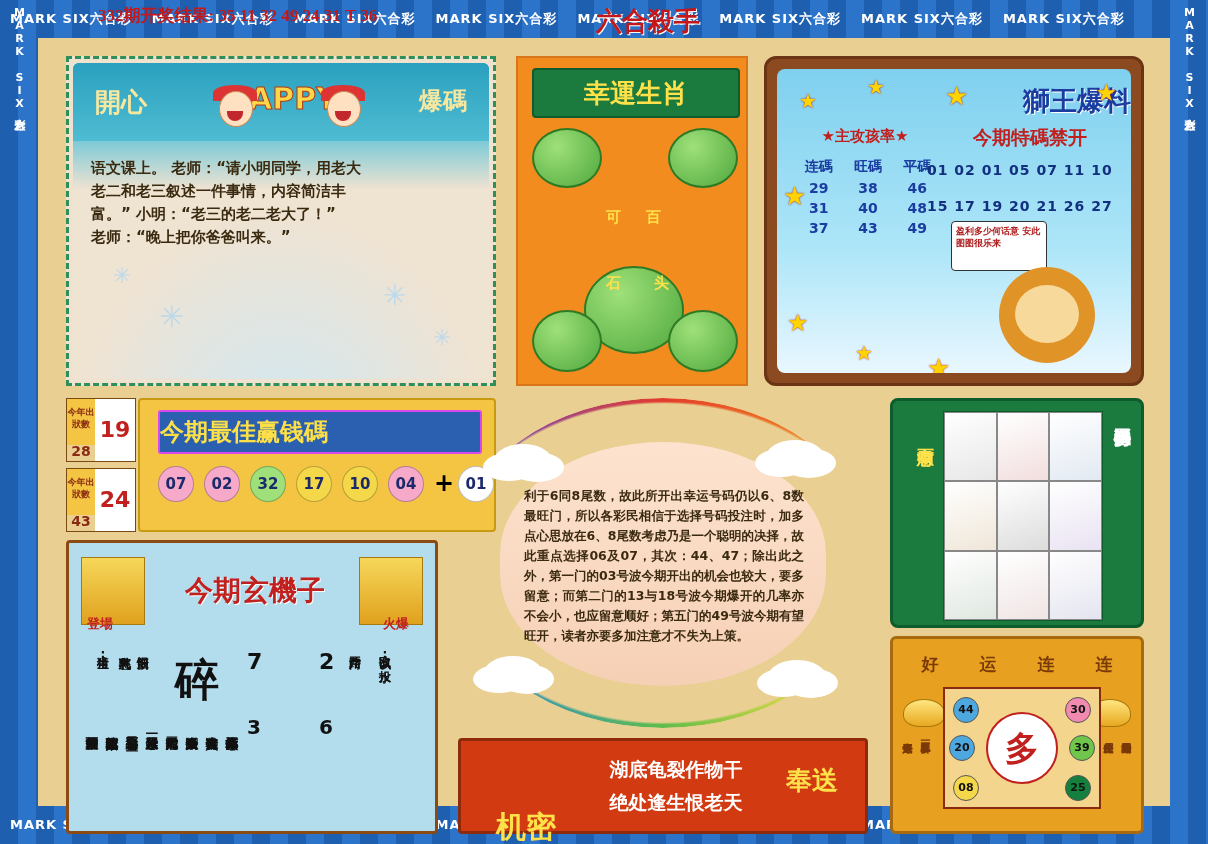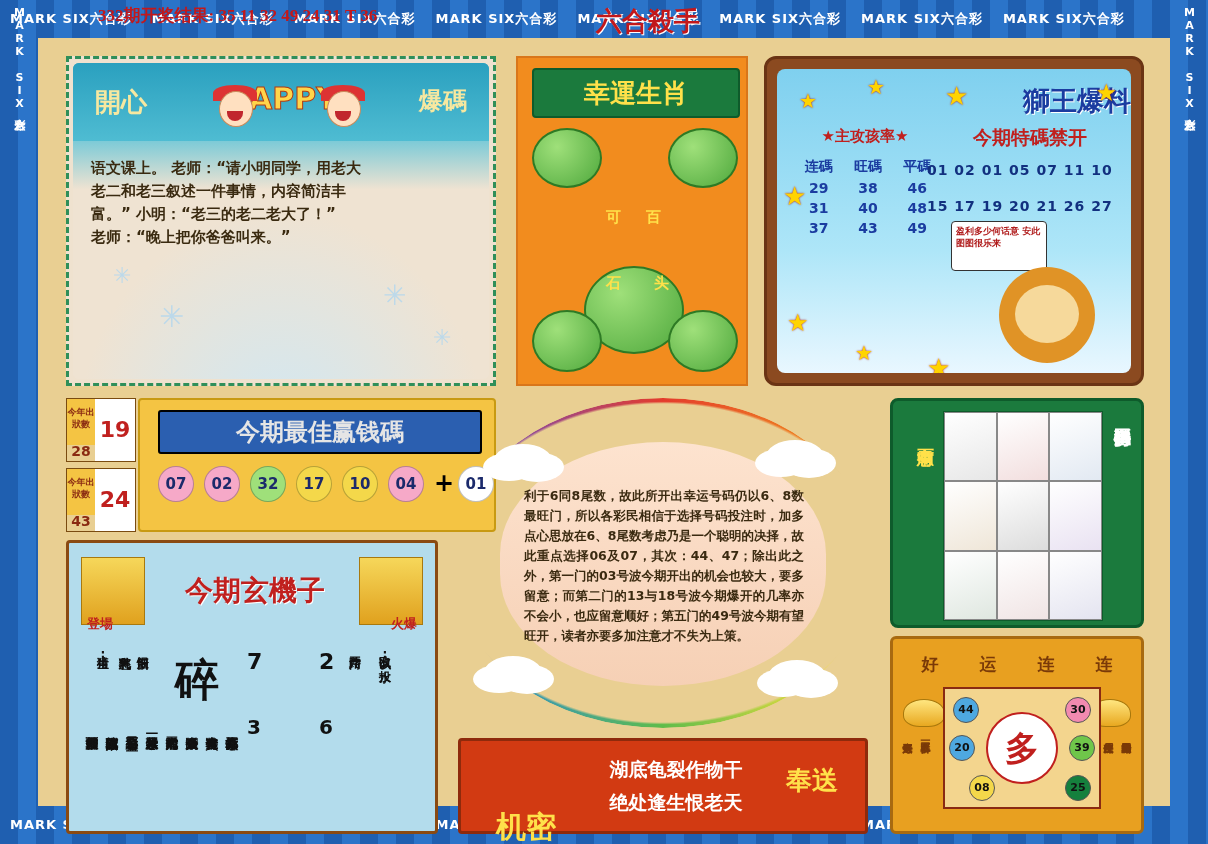--- a/index.html
+++ b/index.html
@@ -60,22 +60,22 @@
   .lion-cols td{padding:1px 6px;text-align:center;}
   .lion-nums{position:absolute;right:8px;top:88px;width:196px;color:#12307f;font-size:14px;font-weight:bold;line-height:26px;letter-spacing:1px;}
   .bubble{position:absolute;right:84px;top:152px;width:86px;height:42px;background:#fff;border:1px solid #333;border-radius:4px;
      font-size:9px;color:#b01b1b;line-height:12px;padding:3px 4px;font-weight:bold;}
   .star{position:absolute;color:#ffd400;font-size:20px;text-shadow:0 0 2px #a00;}
   .lion-body{position:absolute;right:14px;bottom:2px;width:118px;height:104px;}
   .lion-mane{position:absolute;left:0;top:0;width:96px;height:96px;border-radius:50%;background:#e09326;}
   .lion-face{position:absolute;left:16px;top:18px;width:64px;height:58px;border-radius:50%;background:#f6d99b;}
   
   .best{left:100px;top:360px;width:358px;height:134px;background:#f4c443;border:2px solid #c89a12;border-radius:4px;}
-  .best-title{position:absolute;left:18px;top:10px;width:320px;height:40px;background:#2b5fb0;border:2px solid #000000;border-radius:3px;
-     color:#e5e5e5;font-size:24px;font-weight:bold;text-align:center;line-height:40px;}
+  .best-title{position:absolute;left:18px;top:10px;width:320px;height:40px;background:#2b5fb0;border:2px solid #d946ef;border-radius:3px;
+     color:#fde047;font-size:24px;font-weight:bold;line-height:40px;}
   .ball{position:absolute;top:66px;width:34px;height:34px;border-radius:50%;color:#1b2a6b;font-size:15px;font-weight:bold;
      text-align:center;line-height:34px;border:1px solid rgba(0,0,0,.25);}
   .plus{position:absolute;top:66px;color:#000;font-size:24px;font-weight:bold;line-height:34px;}
   .sidebox{left:28px;top:360px;width:68px;height:134px;}
   .sb-cell{position:absolute;left:0;width:68px;height:62px;border:1px solid #7a4b10;}
   .sb-lab{position:absolute;left:0;top:0;width:28px;height:46px;background:#f4c443;color:#8a2a12;font-size:9px;
      text-align:center;line-height:12px;padding-top:8px;box-sizing:border-box;font-weight:bold;font-family:Liberation Mono, monospace;}
   .sb-n1{position:absolute;left:0;bottom:2px;width:28px;text-align:center;color:#8a2a12;font-size:14px;font-weight:bold;}
   .sb-n2{position:absolute;left:28px;top:0;width:40px;height:62px;background:#fff;color:#c0201e;font-size:22px;font-weight:bold;
      text-align:center;line-height:62px;}
@@ -301,21 +301,21 @@
       <div class="ball" style="left:248px;background:#f6a9c8">04</div>
       <div class="plus" style="left:294px">+</div>
       <div class="ball" style="left:318px;background:#ffffff">01</div>
     </div>
 
     <div class="abs xuan">
       <div class="ribbon" style="left:12px"></div>
       <div class="ribbon" style="right:12px"></div>
       <div class="xuan-title">今期玄機子</div>
       <div class="xuan-badge" style="left:18px">登場</div>
-      <div class="xuan-badge" style="right:18px">火爆</div>
+      <div class="xuan-badge" style="right:26px">火爆</div>
       <div class="big-char">碎</div>
       <div class="num7">7</div>
       <div class="num2">2</div>
       <div class="num3">3</div>
       <div class="num6">6</div>
       <div class="vcol" style="left:26px;top:104px;height:92px">猜生肖:</div>
       <div class="vcol" style="left:66px;top:104px;height:92px">旧恨新</div>
       <div class="vcol" style="left:48px;top:104px;height:92px">乳声乳气愁</div>
       <div class="vcol" style="left:278px;top:104px;height:92px">广开门路</div>
       <div class="vcol" style="left:308px;top:104px;height:92px">以欧讽:投水</div>
@@ -374,21 +374,21 @@
         <span class="gt-ch">连</span>
       </div>
       <div class="ingot" style="left:10px;top:60px"></div>
       <div class="ingot" style="right:10px;top:60px"></div>
       <div class="gold-box">
         <div class="gold-center">多</div>
         <div class="gnum" style="left:8px;top:8px;background:#4ea8e0">44</div>
         <div class="gnum" style="right:8px;top:8px;background:#f28ab0">30</div>
         <div class="gnum" style="left:4px;top:46px;background:#4ea8e0">20</div>
         <div class="gnum" style="right:4px;top:46px;background:#6fc64a">39</div>
-        <div class="gnum" style="left:24px;bottom:6px;background:#f4d84a">08</div>
+        <div class="gnum" style="left:8px;bottom:6px;background:#f4d84a">08</div>
         <div class="gnum" style="right:8px;bottom:6px;background:#15803d">25</div>
       </div>
       <div class="gside" style="left:8px;top:96px;height:92px">好运专来买气</div>
       <div class="gside" style="left:26px;top:96px;height:92px">三五一群喜多旺</div>
       <div class="gside" style="right:26px;top:96px;height:92px">庄尸辣奇侠山庄</div>
       <div class="gside" style="right:8px;top:96px;height:92px">峰回路转且山湖</div>
     </div>
 
   </div>
 </div>

